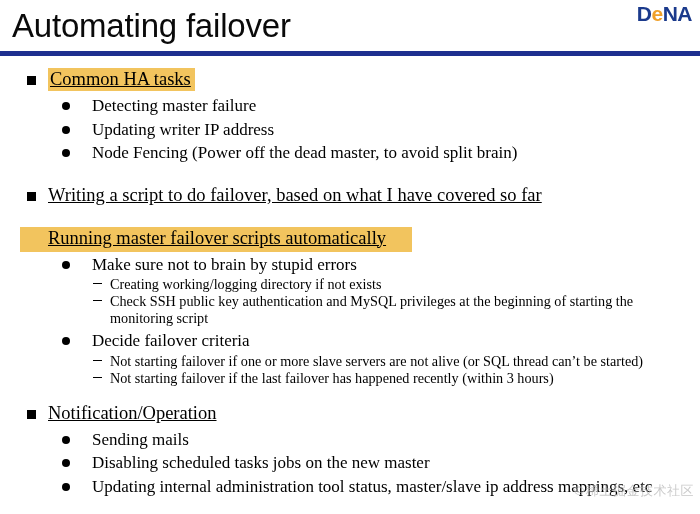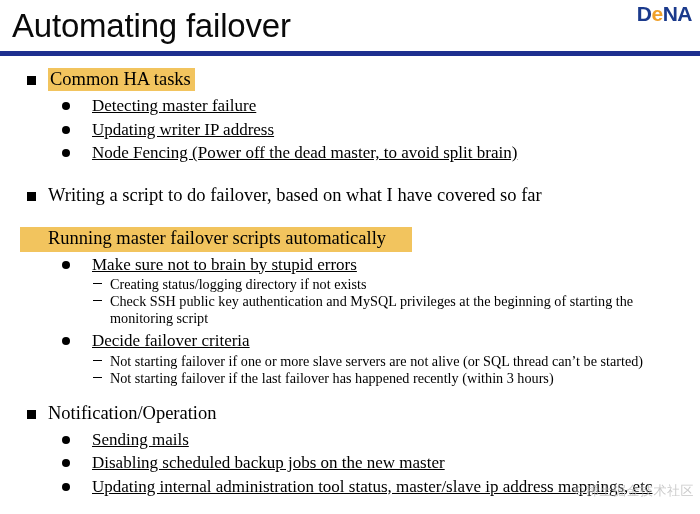--- a/index.html
+++ b/index.html
@@ -66,20 +66,21 @@
 
   .block { position: relative; }
 
   
   .l1 {
     position: relative;
     padding-left: 48px;
     font-size: 18.5px;
     line-height: 25px;
     min-height: 25px;
+    text-decoration: underline;
   }
   .l1 > .marker-sq {
     position: absolute;
     left: 27px;
     top: 9px;
     width: 9px;
     height: 9px;
     background: #000;
   }
   .l1 .hl {
@@ -101,21 +102,20 @@
   .l1.band > .marker-sq,
   .l1.band > .l1-text { position: relative; z-index: 1; }
 
   
   .l2 {
     position: relative;
     padding-left: 92px;
     font-size: 17px;
     line-height: 23.5px;
     min-height: 23.5px;
-    text-decoration: underline;
   }
   .l2 > .marker-dot {
     position: absolute;
     left: 62px;
     top: 8px;
     width: 8px;
     height: 8px;
     border-radius: 50%;
     background: #000;
   }
@@ -213,21 +213,21 @@
     </div>
 
     <div class="sp-2"></div>
 
     <div class="l2">
       <span class="marker-dot"></span>
       <span>Make sure not to brain by stupid errors</span>
     </div>
     <div class="l3">
       <span class="marker-dash"></span>
-      <span>Creating status/logging directory if not exists</span>
+      <span>Creating working/logging directory if not exists</span>
     </div>
     <div class="l3">
       <span class="marker-dash"></span>
       <span>Check SSH public key authentication and MySQL privileges at the beginning of starting the monitoring script</span>
     </div>
 
     <div class="sp-2"></div>
 
     <div class="l2">
       <span class="marker-dot"></span>
@@ -250,21 +250,21 @@
       <span class="marker-sq"></span>
       <span class="l1-text">Notification/Operation</span>
     </div>
     <div class="sp-2"></div>
     <div class="l2">
       <span class="marker-dot"></span>
       <span>Sending mails</span>
     </div>
     <div class="l2">
       <span class="marker-dot"></span>
-      <span>Disabling scheduled backup jobs on the new master</span>
+      <span>Disabling scheduled tasks jobs on the new master</span>
     </div>
     <div class="l2">
       <span class="marker-dot"></span>
       <span>Updating internal administration tool status, master/slave ip address mappings, etc</span>
     </div>
   </div>
 
 </div>
 
 <div id="watermark">©稀土掘金技术社区</div>

